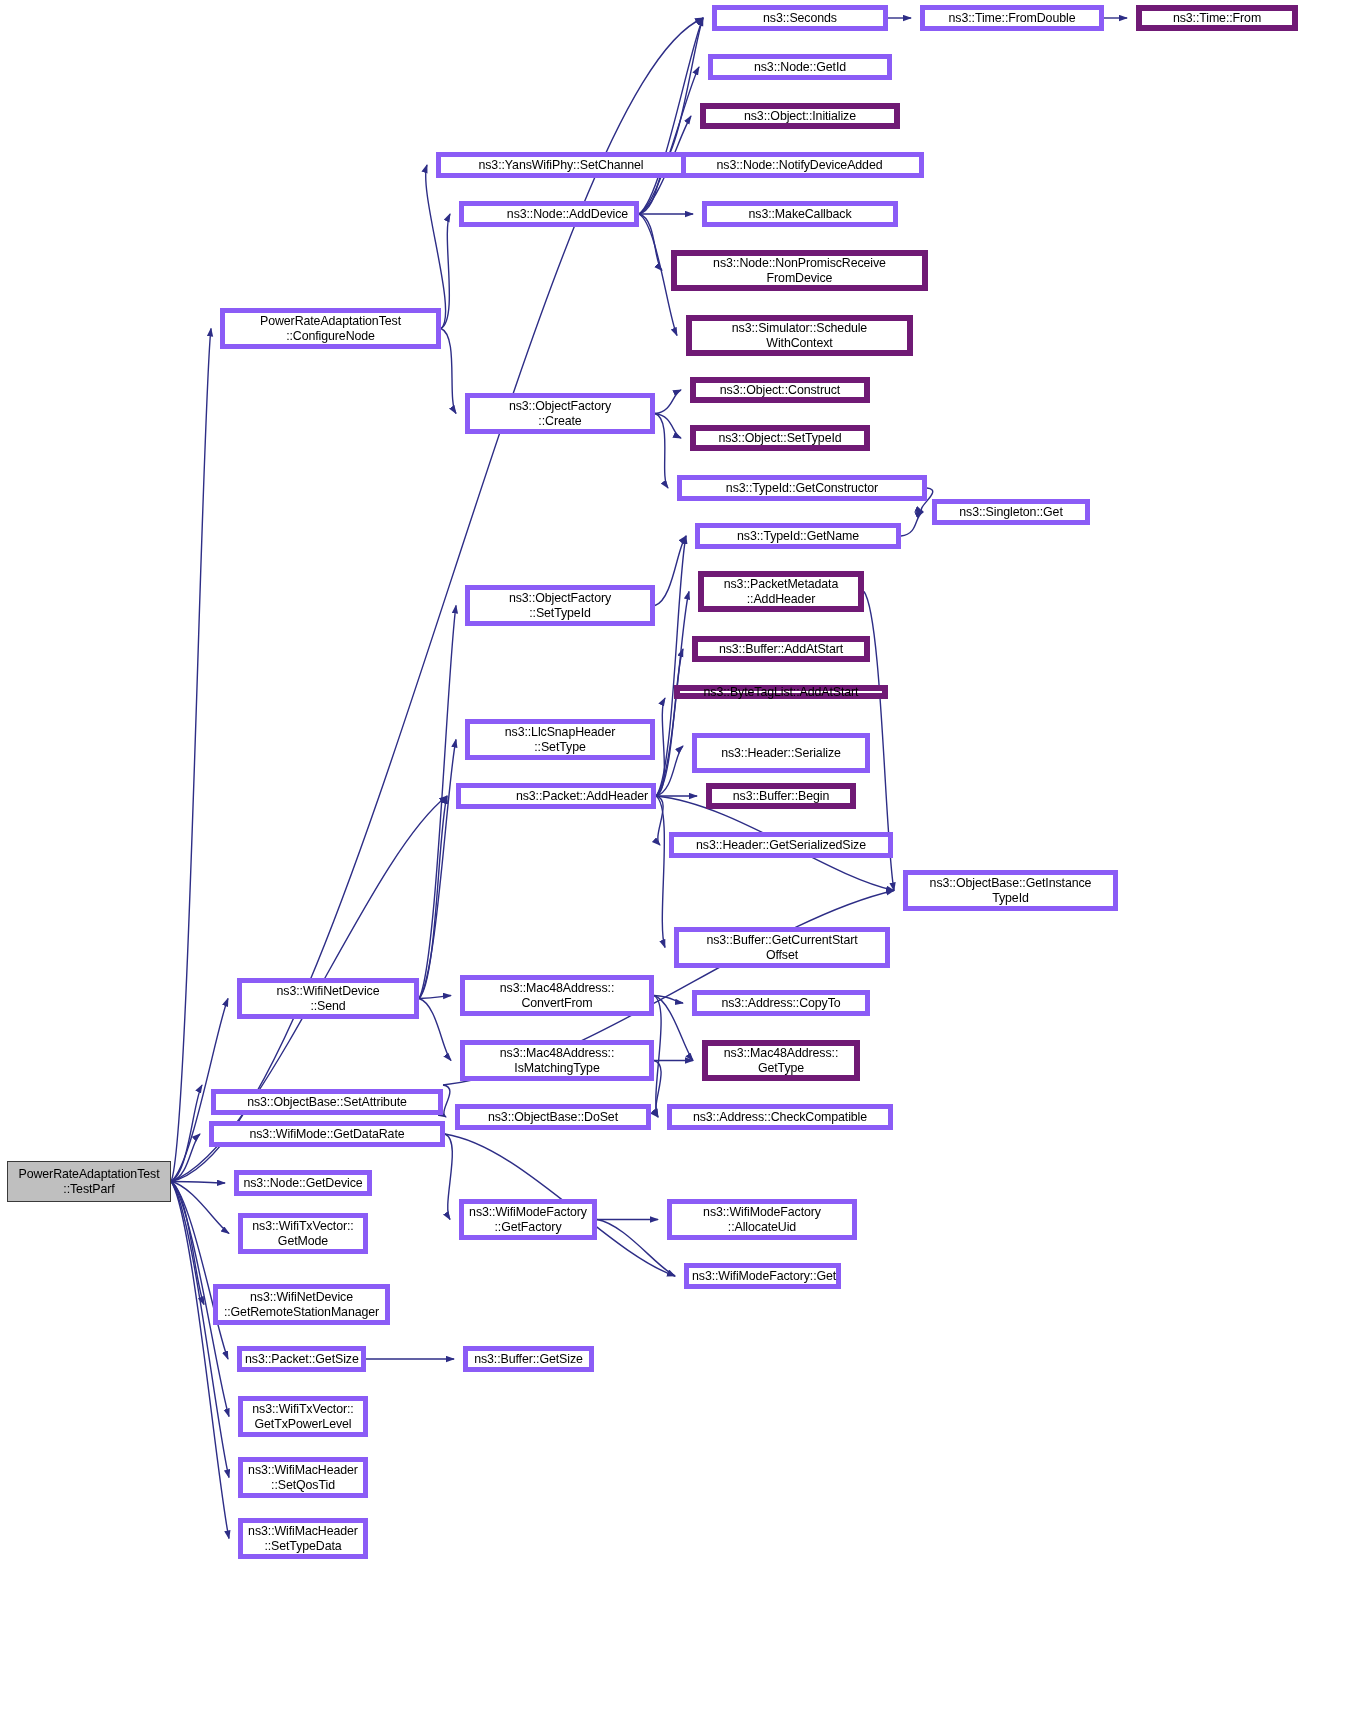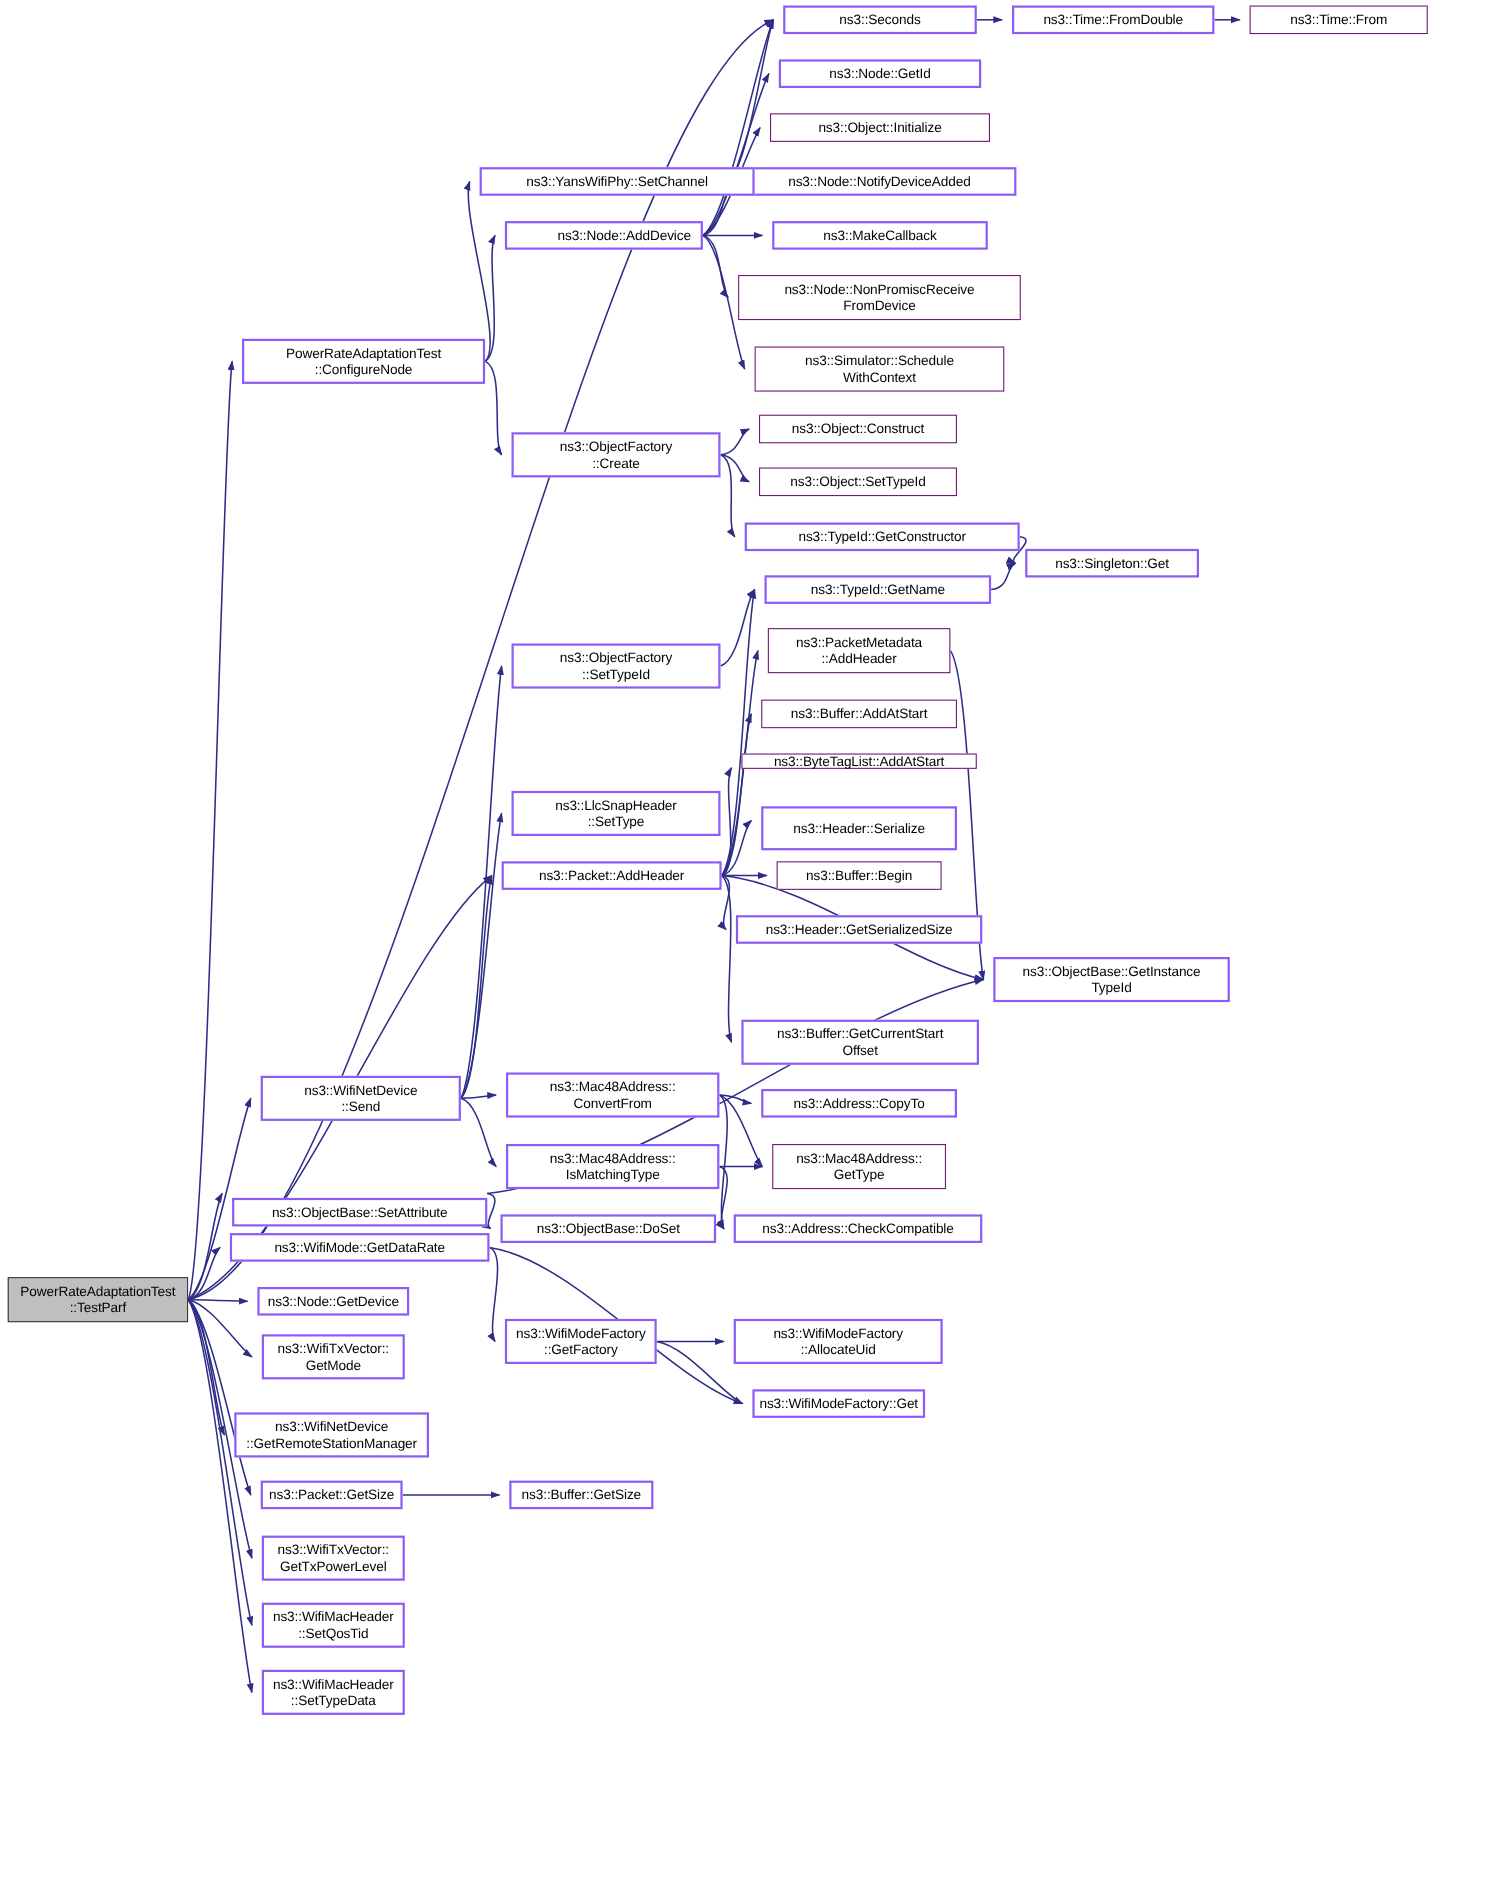--- a/index.html
+++ b/index.html
@@ -24,31 +24,31 @@
     pointer-events: none;
   }
   .node {
     position: absolute;
     box-sizing: border-box;
     display: flex;
     align-items: center;
     justify-content: center;
     text-align: center;
     background: #ffffff;
-    border: 2px solid #8b5cf6;
+    border: 5px solid #8b5cf6;
     color: #000000;
     font-size: 12.4px;
     line-height: 14.5px;
     letter-spacing: -0.1px;
     white-space: pre-line;
     padding: 0 3px;
     z-index: 3;
   }
   .node.red {
-    border: 1px solid #701a75;
+    border: 6px solid #701a75;
   }
   .node.current {
     background: #bfbfbf;
     border: 1px solid #3a3a3a;
   }
   .node .lbl { display: block; width: 100%; }
 </style>
 </head>
 <body>
 
@@ -148,21 +148,21 @@
 ::SetTypeId</span></div>
       <div class="node red" style="left: 698px; top: 571px; width: 166px; height: 41px;"><span class="lbl">ns3::PacketMetadata
 ::AddHeader</span></div>
       <div class="node red" style="left: 692px; top: 636px; width: 178px; height: 26px;"><span class="lbl">ns3::Buffer::AddAtStart</span></div>
       <div class="node red" style="left: 674px; top: 685px; width: 214px; height: 14px;"><span class="lbl">ns3::ByteTagList::AddAtStart</span></div>
       <div class="node" style="left: 692px; top: 733px; width: 178px; height: 40px;"><span class="lbl">ns3::Header::Serialize</span></div>
       <div class="node red" style="left: 706px; top: 783px; width: 150px; height: 26px;"><span class="lbl">ns3::Buffer::Begin</span></div>
       <div class="node" style="left: 669px; top: 832px; width: 224px; height: 26px;"><span class="lbl">ns3::Header::GetSerializedSize</span></div>
       <div class="node" style="left: 465px; top: 719px; width: 190px; height: 41px;"><span class="lbl">ns3::LlcSnapHeader
 ::SetType</span></div>
-      <div class="node" style="left: 456px; top: 783px; width: 200px; height: 26px;"><span class="lbl">ns3::Packet::AddHeader</span></div>
+      <div class="node" style="left: 456px; top: 783px; width: 200px; height: 26px; text-align: right;"><span class="lbl">ns3::Packet::AddHeader</span></div>
       <div class="node" style="left: 903px; top: 870px; width: 215px; height: 41px;"><span class="lbl">ns3::ObjectBase::GetInstance
 TypeId</span></div>
       <div class="node" style="left: 674px; top: 927px; width: 216px; height: 41px;"><span class="lbl">ns3::Buffer::GetCurrentStart
 Offset</span></div>
       <div class="node" style="left: 237px; top: 978px; width: 182px; height: 41px;"><span class="lbl">ns3::WifiNetDevice
 ::Send</span></div>
       <div class="node" style="left: 460px; top: 975px; width: 194px; height: 41px;"><span class="lbl">ns3::Mac48Address::
 ConvertFrom</span></div>
       <div class="node" style="left: 692px; top: 990px; width: 178px; height: 26px;"><span class="lbl">ns3::Address::CopyTo</span></div>
       <div class="node" style="left: 460px; top: 1040px; width: 194px; height: 41px;"><span class="lbl">ns3::Mac48Address::

